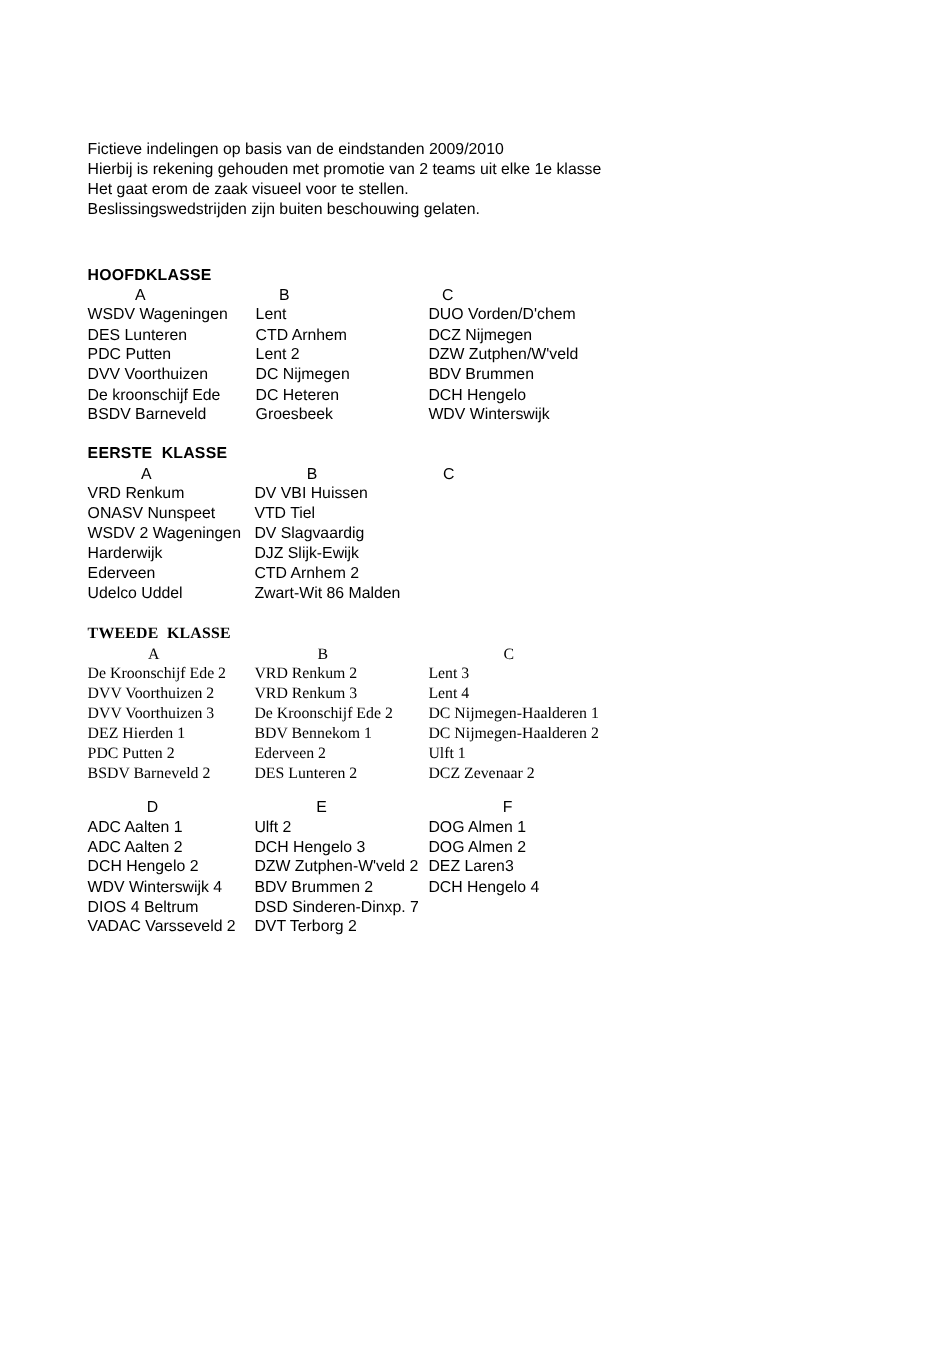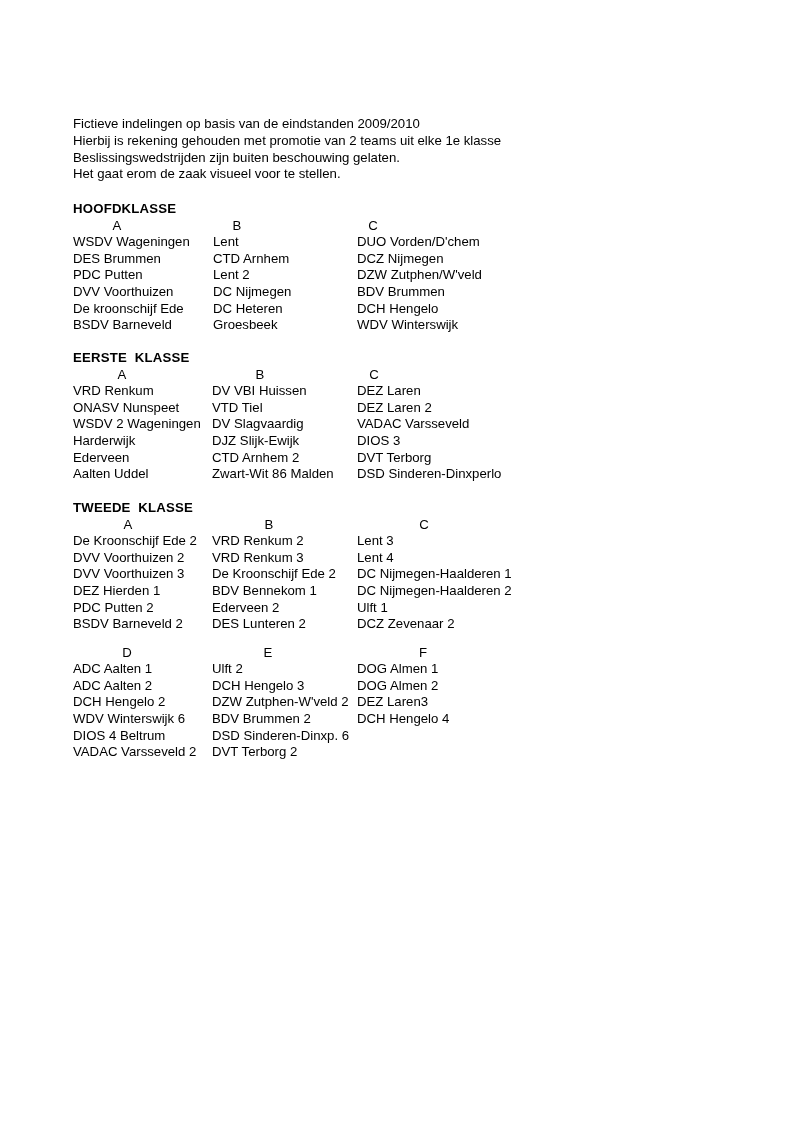--- a/index.html
+++ b/index.html
@@ -30,20 +30,21 @@
     font-size: 13.2px;
     line-height: 16.8px;
     white-space: nowrap;
   }
   .intro div { height: 16.8px; }
 
   .section {
     position: absolute;
     left: 73px;
     width: 660px;
+    margin-top: 20px;
   }
   .section-title {
     font-size: 13.2px;
     font-weight: bold;
     line-height: 17px;
     white-space: pre;
     letter-spacing: 0.2px;
   }
   .grid {
     position: relative;
@@ -64,21 +65,21 @@
   .rows div {
     font-size: 13.2px;
     line-height: 16.7px;
     height: 16.7px;
     white-space: nowrap;
   }
 
   
   #sec-hoofd   { top: 196px; }
   #sec-eerste  { top: 345px; }
-  #sec-tweede  { top: 495px; }
+  #sec-tweede  { top: 495px; font-family: Liberation Serif, serif; }
   #sec-def     { top: 640px; }
 
   
   #sec-hoofd .c0 { left: 0px;   width: 140px; }
   #sec-hoofd .c1 { left: 140px; width: 144px; }
   #sec-hoofd .c2 { left: 284px; width: 200px; }
   #sec-hoofd .c0 .col-head { width: 88px; }
   #sec-hoofd .c1 .col-head { width: 48px; }
   #sec-hoofd .c2 .col-head { width: 32px; }
 
@@ -107,32 +108,32 @@
   #sec-def .c2 .col-head { width: 132px; }
 </style>
 </head>
 <body>
 
 <div class="page">
 
   <div class="intro">
     <div>Fictieve indelingen op basis van de eindstanden 2009/2010</div>
     <div>Hierbij is rekening gehouden met promotie van 2 teams uit elke 1e klasse</div>
+    <div>Het gaat erom de zaak visueel voor te stellen.</div>
     <div>Beslissingswedstrijden zijn buiten beschouwing gelaten.</div>
-    <div>Het gaat erom de zaak visueel voor te stellen.</div>
   </div>
 
   <div class="section" id="sec-hoofd">
     <div class="section-title">HOOFDKLASSE</div>
     <div class="grid">
       <div class="col c0">
         <div class="col-head">A</div>
         <div class="rows">
           <div>WSDV Wageningen</div>
-          <div>DES Brummen</div>
+          <div>DES Lunteren</div>
           <div>PDC Putten</div>
           <div>DVV Voorthuizen</div>
           <div>De kroonschijf Ede</div>
           <div>BSDV Barneveld</div>
         </div>
       </div>
       <div class="col c1">
         <div class="col-head">B</div>
         <div class="rows">
           <div>Lent</div>
@@ -161,44 +162,36 @@
     <div class="section-title">EERSTE  KLASSE</div>
     <div class="grid">
       <div class="col c0">
         <div class="col-head">A</div>
         <div class="rows">
           <div>VRD Renkum</div>
           <div>ONASV Nunspeet</div>
           <div>WSDV 2 Wageningen</div>
           <div>Harderwijk</div>
           <div>Ederveen</div>
-          <div>Aalten Uddel</div>
+          <div>Udelco Uddel</div>
         </div>
       </div>
       <div class="col c1">
         <div class="col-head">B</div>
         <div class="rows">
           <div>DV VBI Huissen</div>
           <div>VTD Tiel</div>
           <div>DV Slagvaardig</div>
           <div>DJZ Slijk-Ewijk</div>
           <div>CTD Arnhem 2</div>
           <div>Zwart-Wit 86 Malden</div>
         </div>
       </div>
       <div class="col c2">
         <div class="col-head">C</div>
-        <div class="rows">
-          <div>DEZ Laren</div>
-          <div>DEZ Laren 2</div>
-          <div>VADAC Varsseveld</div>
-          <div>DIOS 3</div>
-          <div>DVT Terborg</div>
-          <div>DSD Sinderen-Dinxperlo</div>
-        </div>
       </div>
     </div>
   </div>
 
   <div class="section" id="sec-tweede">
     <div class="section-title">TWEEDE  KLASSE</div>
     <div class="grid">
       <div class="col c0">
         <div class="col-head">A</div>
         <div class="rows">
@@ -236,33 +229,33 @@
   </div>
 
   <div class="section" id="sec-def">
     <div class="grid">
       <div class="col c0">
         <div class="col-head">D</div>
         <div class="rows">
           <div>ADC Aalten 1</div>
           <div>ADC Aalten 2</div>
           <div>DCH Hengelo 2</div>
-          <div>WDV Winterswijk 6</div>
+          <div>WDV Winterswijk 4</div>
           <div>DIOS 4 Beltrum</div>
           <div>VADAC Varsseveld 2</div>
         </div>
       </div>
       <div class="col c1">
         <div class="col-head">E</div>
         <div class="rows">
           <div>Ulft 2</div>
           <div>DCH Hengelo 3</div>
           <div>DZW Zutphen-W'veld 2</div>
           <div>BDV Brummen 2</div>
-          <div>DSD Sinderen-Dinxp. 6</div>
+          <div>DSD Sinderen-Dinxp. 7</div>
           <div>DVT Terborg 2</div>
         </div>
       </div>
       <div class="col c2">
         <div class="col-head">F</div>
         <div class="rows">
           <div>DOG Almen 1</div>
           <div>DOG Almen 2</div>
           <div>DEZ Laren3</div>
           <div>DCH Hengelo 4</div>

